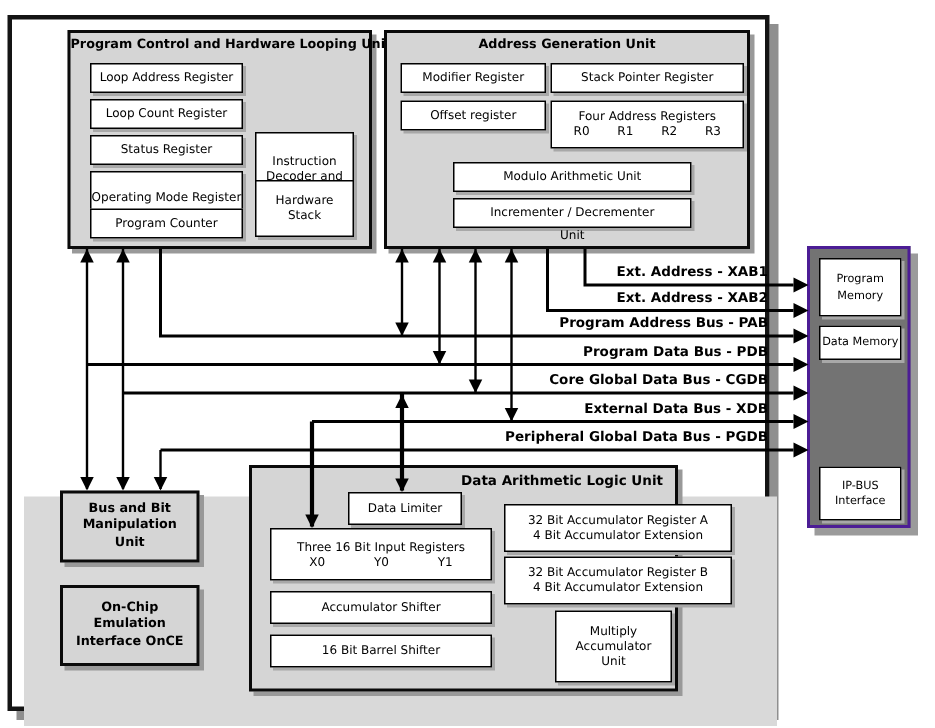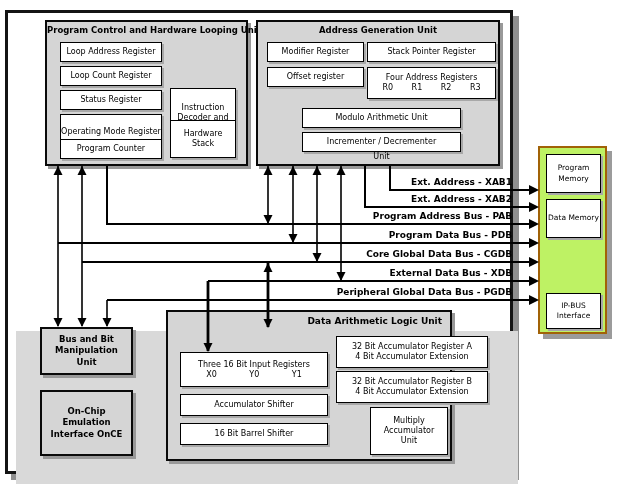--- a/index.html
+++ b/index.html
@@ -41,22 +41,22 @@
     display:flex;align-items:center;justify-content:center;text-align:center;
     font-weight:bold;font-size:8.5px;line-height:1.3;padding:2px;
   }
   
   .bus-label{
     position:absolute;right:111px;height:12px;font-weight:bold;font-size:9px;
     white-space:nowrap;text-align:right;
   }
   
   .mem-panel{
-    position:absolute;left:538px;top:146px;width:69px;height:188px;
-    background:#bef264;border:2px solid #a16207;box-shadow:5px 5px 0 #9b9b9b;
+    position:absolute;left:538px;top:164px;width:69px;height:188px;
+    background:#737373;border:2px solid #4c1d95;box-shadow:5px 5px 0 #9b9b9b;
     box-sizing:border-box;
   }
   .mem-box{
     position:absolute;left:6px;width:55px;background:#fff;border:1px solid #000;
     box-shadow:2px 2px 0 #a8a8a8;box-sizing:border-box;
     display:flex;align-items:center;justify-content:center;text-align:center;
     font-size:7.5px;line-height:1.35;
   }
   svg.overlay{position:absolute;left:0;top:0;pointer-events:none;}
   .dalu-title{
@@ -95,44 +95,45 @@
       <span class="l2">Four Address Registers</span>
       <span class="l2 r-space">R0 R1 R2 R3</span>
     </div>
     <div class="ibox" style="left:44px;top:86px;width:159px;height:20px;white-space:nowrap;">Modulo Arithmetic Unit</div>
     <div class="ibox" style="left:44px;top:110px;width:159px;height:20px;white-space:nowrap;">Incrementer / Decrementer</div>
     <div class="overflow-label" style="left:44px;top:131px;width:159px;">Unit</div>
   </div>
 
   <div class="unit boldblock" style="left:40px;top:327px;width:93px;height:48px;">Bus and Bit Manipulation Unit</div>
 
-  <div class="unit boldblock" style="left:40px;top:390px;width:93px;height:66px;">On-Chip Emulation Interface OnCE</div>
+  <div class="unit boldblock" style="left:40px;top:390px;width:93px;height:54px;">On-Chip Emulation Interface OnCE</div>
 
   <div class="unit" style="left:166px;top:310px;width:286px;height:151px;">
     <div class="dalu-title">Data Arithmetic Logic Unit</div>
+    <div class="ibox" style="left:64px;top:16px;width:76px;height:22px;white-space:nowrap;">Data Limiter</div>
     <div class="ibox" style="left:12px;top:40px;width:148px;height:35px;">
       <span class="l2">Three 16 Bit Input Registers</span>
       <span class="l2 x-space">X0 Y0 Y1</span>
     </div>
     <div class="ibox" style="left:12px;top:82px;width:148px;height:22px;white-space:nowrap;">Accumulator Shifter</div>
     <div class="ibox" style="left:12px;top:111px;width:148px;height:22px;white-space:nowrap;">16 Bit Barrel Shifter</div>
     <div class="ibox" style="left:168px;top:24px;width:152px;height:32px;">
       <span class="l2">32 Bit Accumulator Register A</span>
       <span class="l2">4 Bit Accumulator Extension</span>
     </div>
     <div class="ibox" style="left:168px;top:59px;width:152px;height:32px;">
       <span class="l2">32 Bit Accumulator Register B</span>
       <span class="l2">4 Bit Accumulator Extension</span>
     </div>
     <div class="ibox" style="left:202px;top:95px;width:78px;height:48px;padding:2px 8px;">Multiply Accumulator Unit</div>
   </div>
 
   <div class="mem-panel">
     <div class="mem-box" style="top:6px;height:39px;">Program Memory</div>
-    <div class="mem-box" style="top:51px;height:39px;">Data Memory</div>
+    <div class="mem-box" style="top:51px;height:23px;">Data Memory</div>
     <div class="mem-box" style="top:145px;height:36px;">IP-BUS Interface</div>
   </div>
 
   <div class="bus-label" style="top:177px;">Ext. Address - XAB1</div>
   <div class="bus-label" style="top:194px;">Ext. Address - XAB2</div>
   <div class="bus-label" style="top:211px;">Program Address Bus - PAB</div>
   <div class="bus-label" style="top:230px;">Program Data Bus - PDB</div>
   <div class="bus-label" style="top:249px;">Core Global Data Bus - CGDB</div>
   <div class="bus-label" style="top:268px;">External Data Bus - XDB</div>
   <div class="bus-label" style="top:287px;">Peripheral Global Data Bus - PGDB</div>

